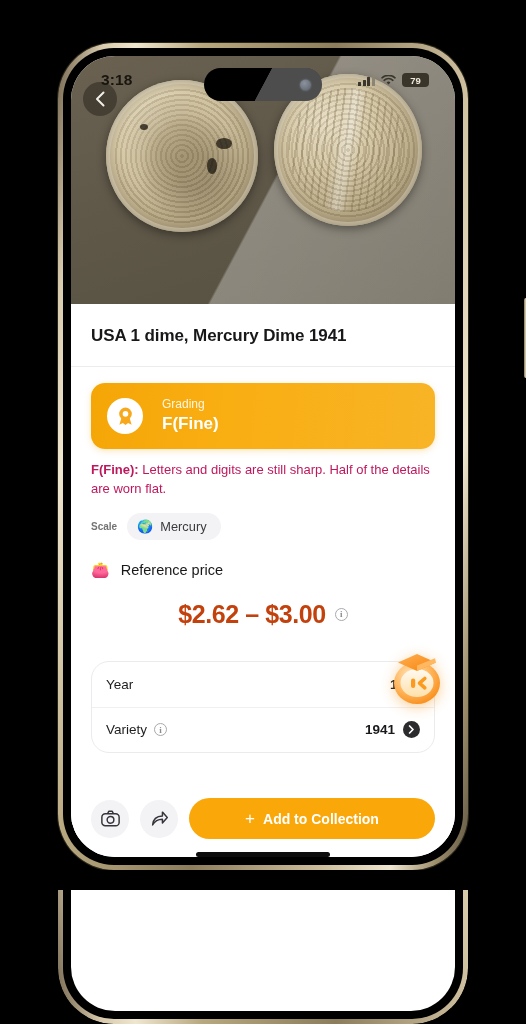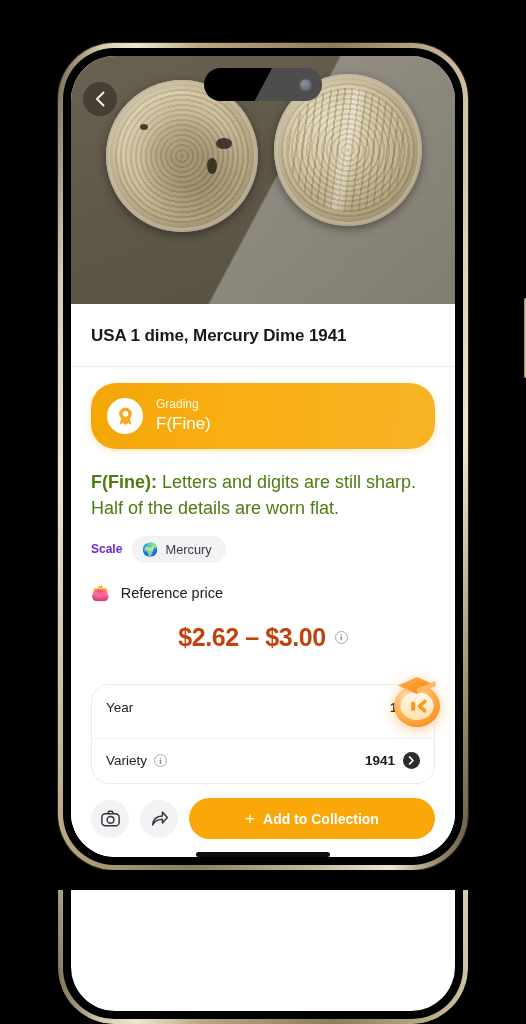--- a/index.html
+++ b/index.html
@@ -126,39 +126,39 @@
   .page-title {
     font-size:17px; font-weight:700; color:#18181a;
     padding:22px 20px 20px; letter-spacing:-.1px;
   }
   .divider-soft { height:1px; background:#ececed; margin:0 0 0 0; }
 
   .body-scroll { flex:1; padding:0 20px; background:#fff; position:relative; }
 
   
   .grade-card {
-    margin-top:16px; height:66px; border-radius:25px;
+    margin-top:16px; height:66px; border-radius:14px;
     background:linear-gradient(95deg,#f5a607 0%,#f9ae12 40%,#f8b426 100%);
-    display:flex; align-items:center; padding:0 16px; gap:13px;
+    display:flex; align-items:center; padding:0 16px; gap:19px;
     box-shadow:0 2px 6px rgba(240,160,10,.25); cursor:pointer;
   }
   .medal {
     width:36px; height:36px; border-radius:50%; background:#fff;
     display:flex; align-items:center; justify-content:center; flex:0 0 auto;
   }
   .grade-label { font-size:12px; color:#fff6e2; line-height:1.25; }
-  .grade-value { font-size:17px; font-weight:400; color:#fff; line-height:1.3; margin-top:1px; }
+  .grade-value { font-size:17px; font-weight:700; color:#fff; line-height:1.3; margin-top:1px; }
 
   .grade-desc {
-    margin-top:20px; font-size:18px; line-height:1.46; color:#4d7c0f;
+    margin-top:12px; font-size:13px; line-height:1.46; color:#be185d;
   }
   .grade-desc b { font-weight:700; }
 
   .scale-row { margin-top:14px; display:flex; align-items:center; gap:10px; }
-  .scale-label { font-size:12px; font-weight:700; color:#6d28d9; }
+  .scale-label { font-size:10px; font-weight:700; color:#737373; }
   .scale-pill {
     display:flex; align-items:center; gap:7px;
     background:#f3f3f5; border-radius:16px; padding:6px 14px 6px 10px;
     font-size:12.8px; color:#3a3a40; cursor:pointer;
   }
   .globe { font-size:13px; line-height:1; }
 
   .ref-row { margin-top:22px; display:flex; align-items:center; gap:11px; }
   .wallet { font-size:15px; line-height:1; }
   .ref-title { font-size:14.5px; color:#18181a; }
@@ -175,21 +175,21 @@
   }
 
   
   .detail-card {
     margin-top:32px; border:1px solid #ebebed; border-radius:18px;
     background:#fff; overflow:visible; position:relative;
   }
   .d-row {
     height:45px; display:flex; align-items:center; padding:0 14px; cursor:pointer;
   }
-  .d-row + .d-row { border-top:1px solid #f0f0f2;margin-top:8px; }
+  .d-row + .d-row { border-top:1px solid #f0f0f2; }
   .d-key { font-size:13.5px; color:#1d1d20; display:flex; align-items:center; gap:7px; }
   .d-val { margin-left:auto; font-size:13.5px; font-weight:700; color:#19191c; display:flex; align-items:center; gap:8px; }
   .chev-btn {
     width:17px; height:17px; border-radius:50%; background:#2b2b2e;
     display:flex; align-items:center; justify-content:center; cursor:pointer;
   }
 
   
   .mascot {
     position:absolute; right:-14px; top:-16px;
@@ -262,20 +262,39 @@
             <div class="coin-face"></div>
           </div>
 
           <div class="back-btn">
             <svg width="10" height="16" viewBox="0 0 10 16">
               <path d="M8.5 1.5 L2 8 L8.5 14.5" fill="none" stroke="#f2efe8" stroke-width="2" stroke-linecap="round" stroke-linejoin="round"></path>
             </svg>
           </div>
         </div>
 
+        <div class="statusbar">
+          <div class="sb-time">3:18</div>
+          <div class="sb-right">
+            <div class="sig">
+                <i></i>
+                <i></i>
+                <i></i>
+                <i></i>
+              </div>
+            <svg width="15" height="11" viewBox="0 0 15 11">
+              <path d="M7.5 9.6 L5.6 7.5 a2.7 2.7 0 0 1 3.8 0 Z" fill="#3b362b"></path>
+              <path d="M3.1 5.3 a6.4 6.4 0 0 1 8.8 0" fill="none" stroke="#3b362b" stroke-width="1.6" stroke-linecap="round"></path>
+              <path d="M1 2.8 a9.8 9.8 0 0 1 13 0" fill="none" stroke="#3b362b" stroke-width="1.6" stroke-linecap="round"></path>
+            </svg>
+            <div class="batt">
+              <span>79</span>
+            </div>
+          </div>
+        </div>
         <div class="island">
           <div class="island-cam"></div>
         </div>
         <div class="island-wash"></div>
 
         <div class="sheet">
           <div class="page-title">USA 1 dime, Mercury Dime 1941</div>
           <div class="divider-soft"></div>
 
           <div class="body-scroll">

